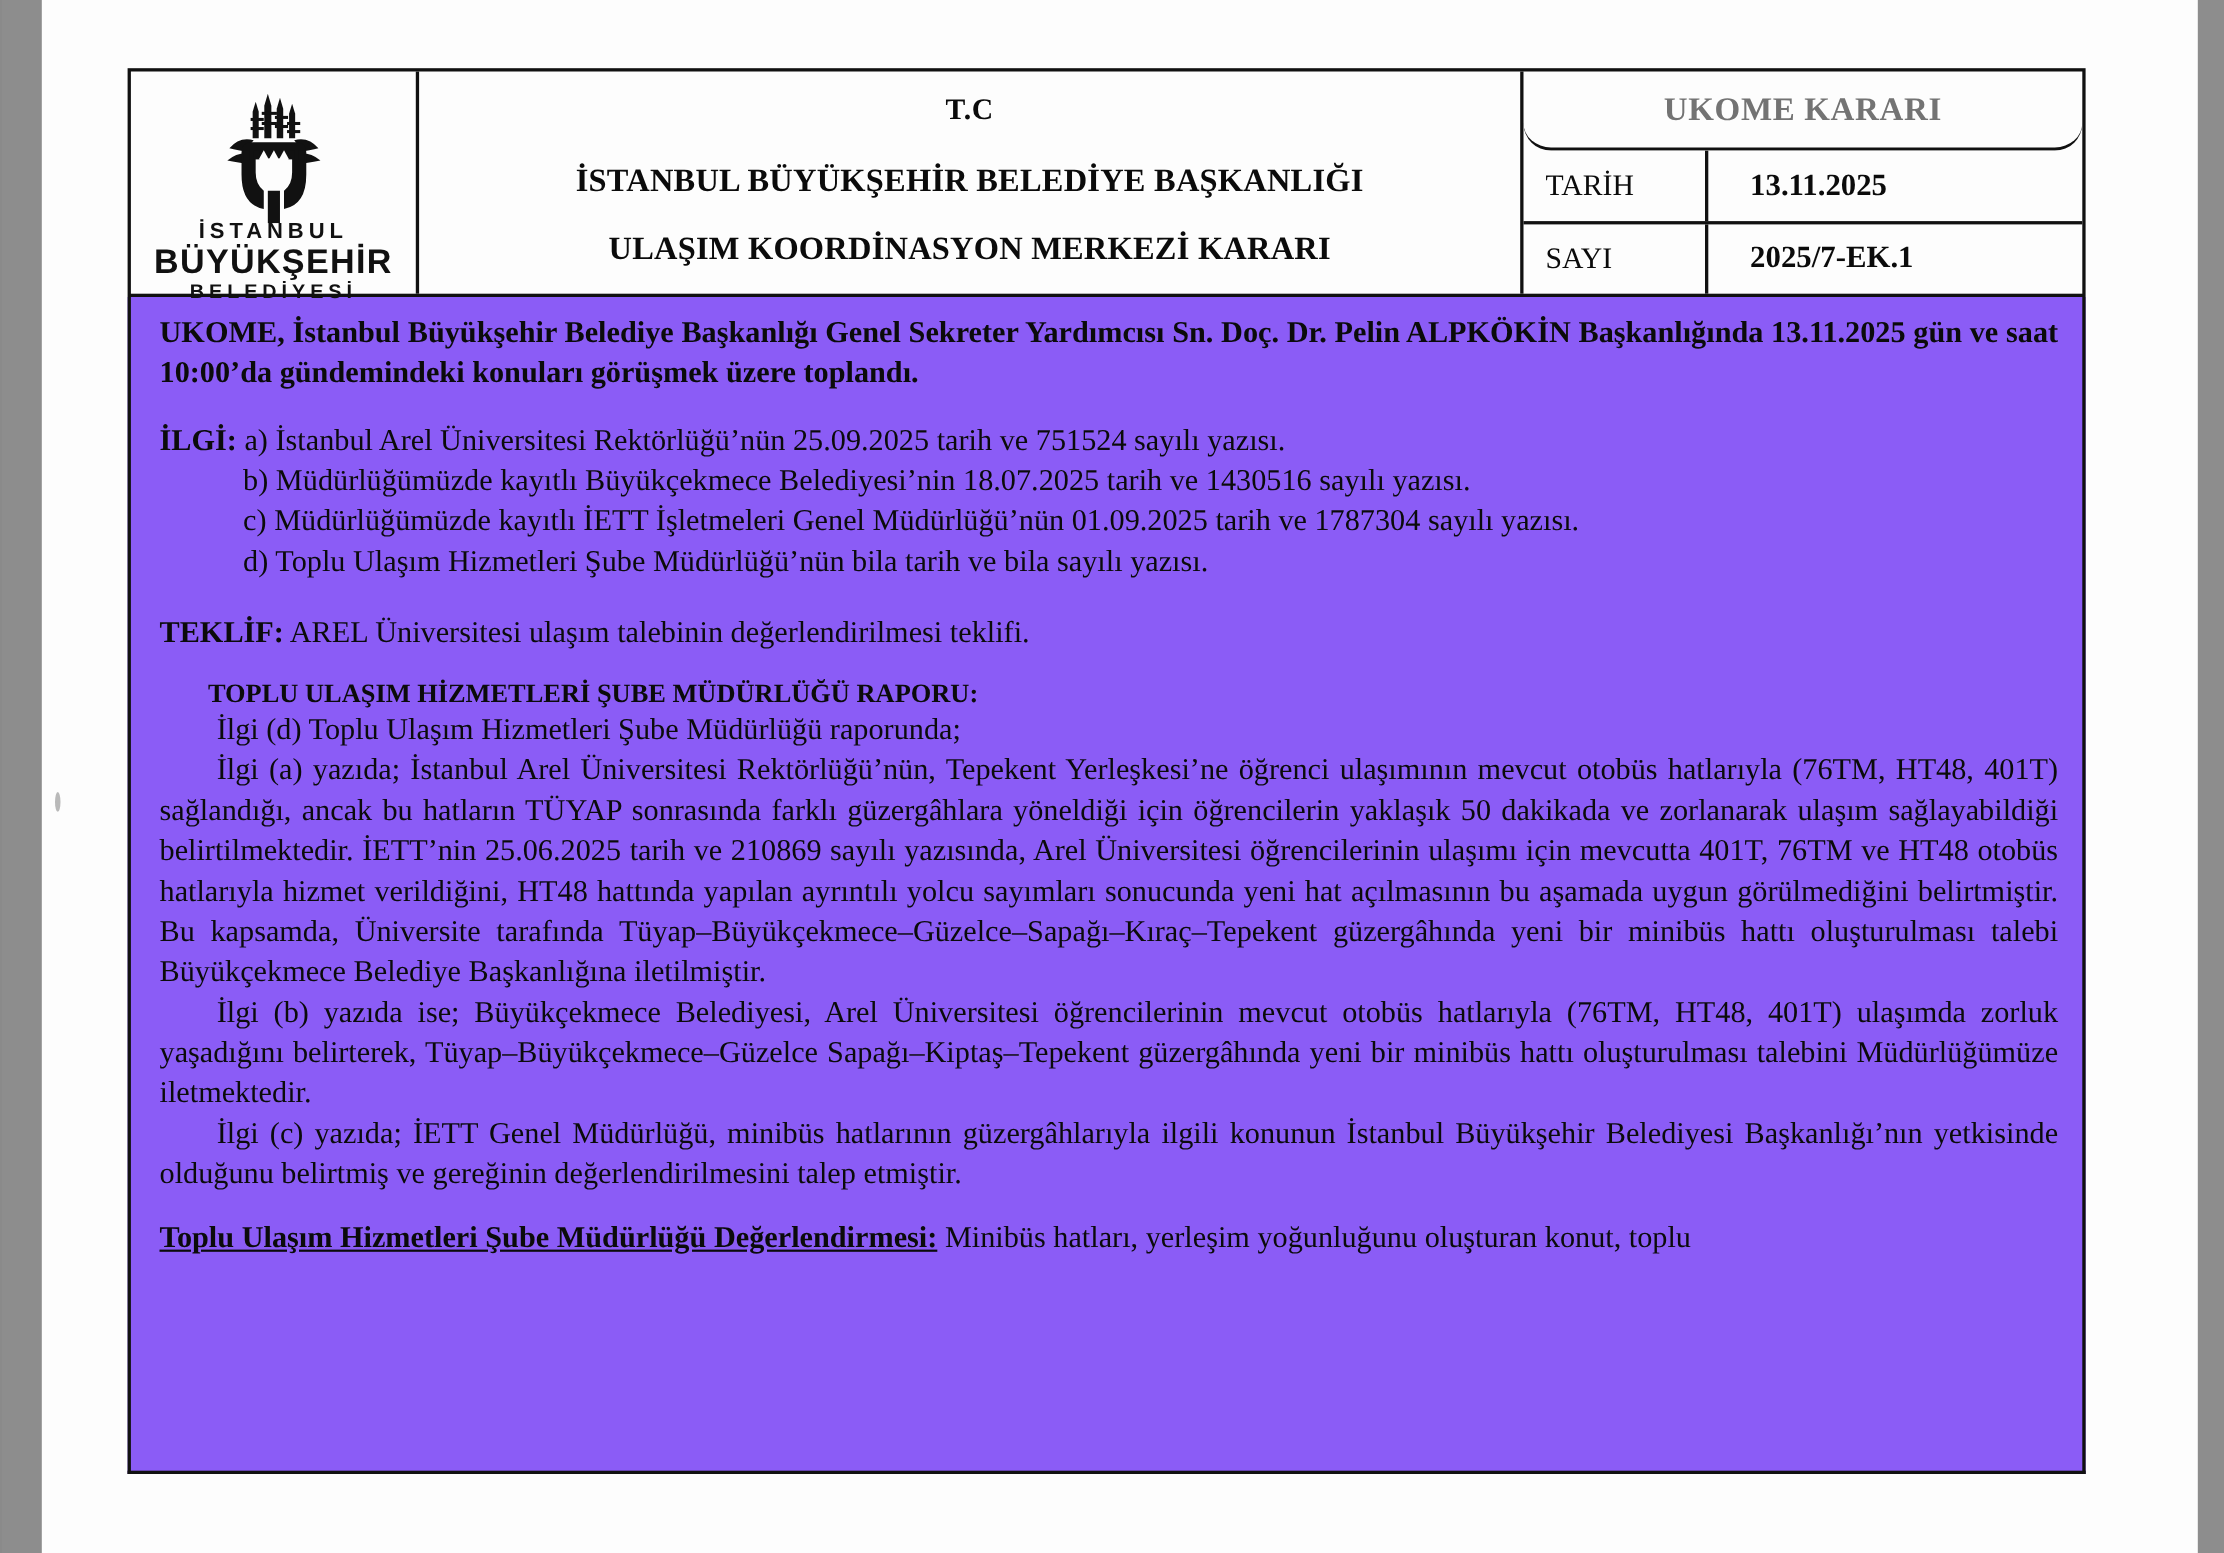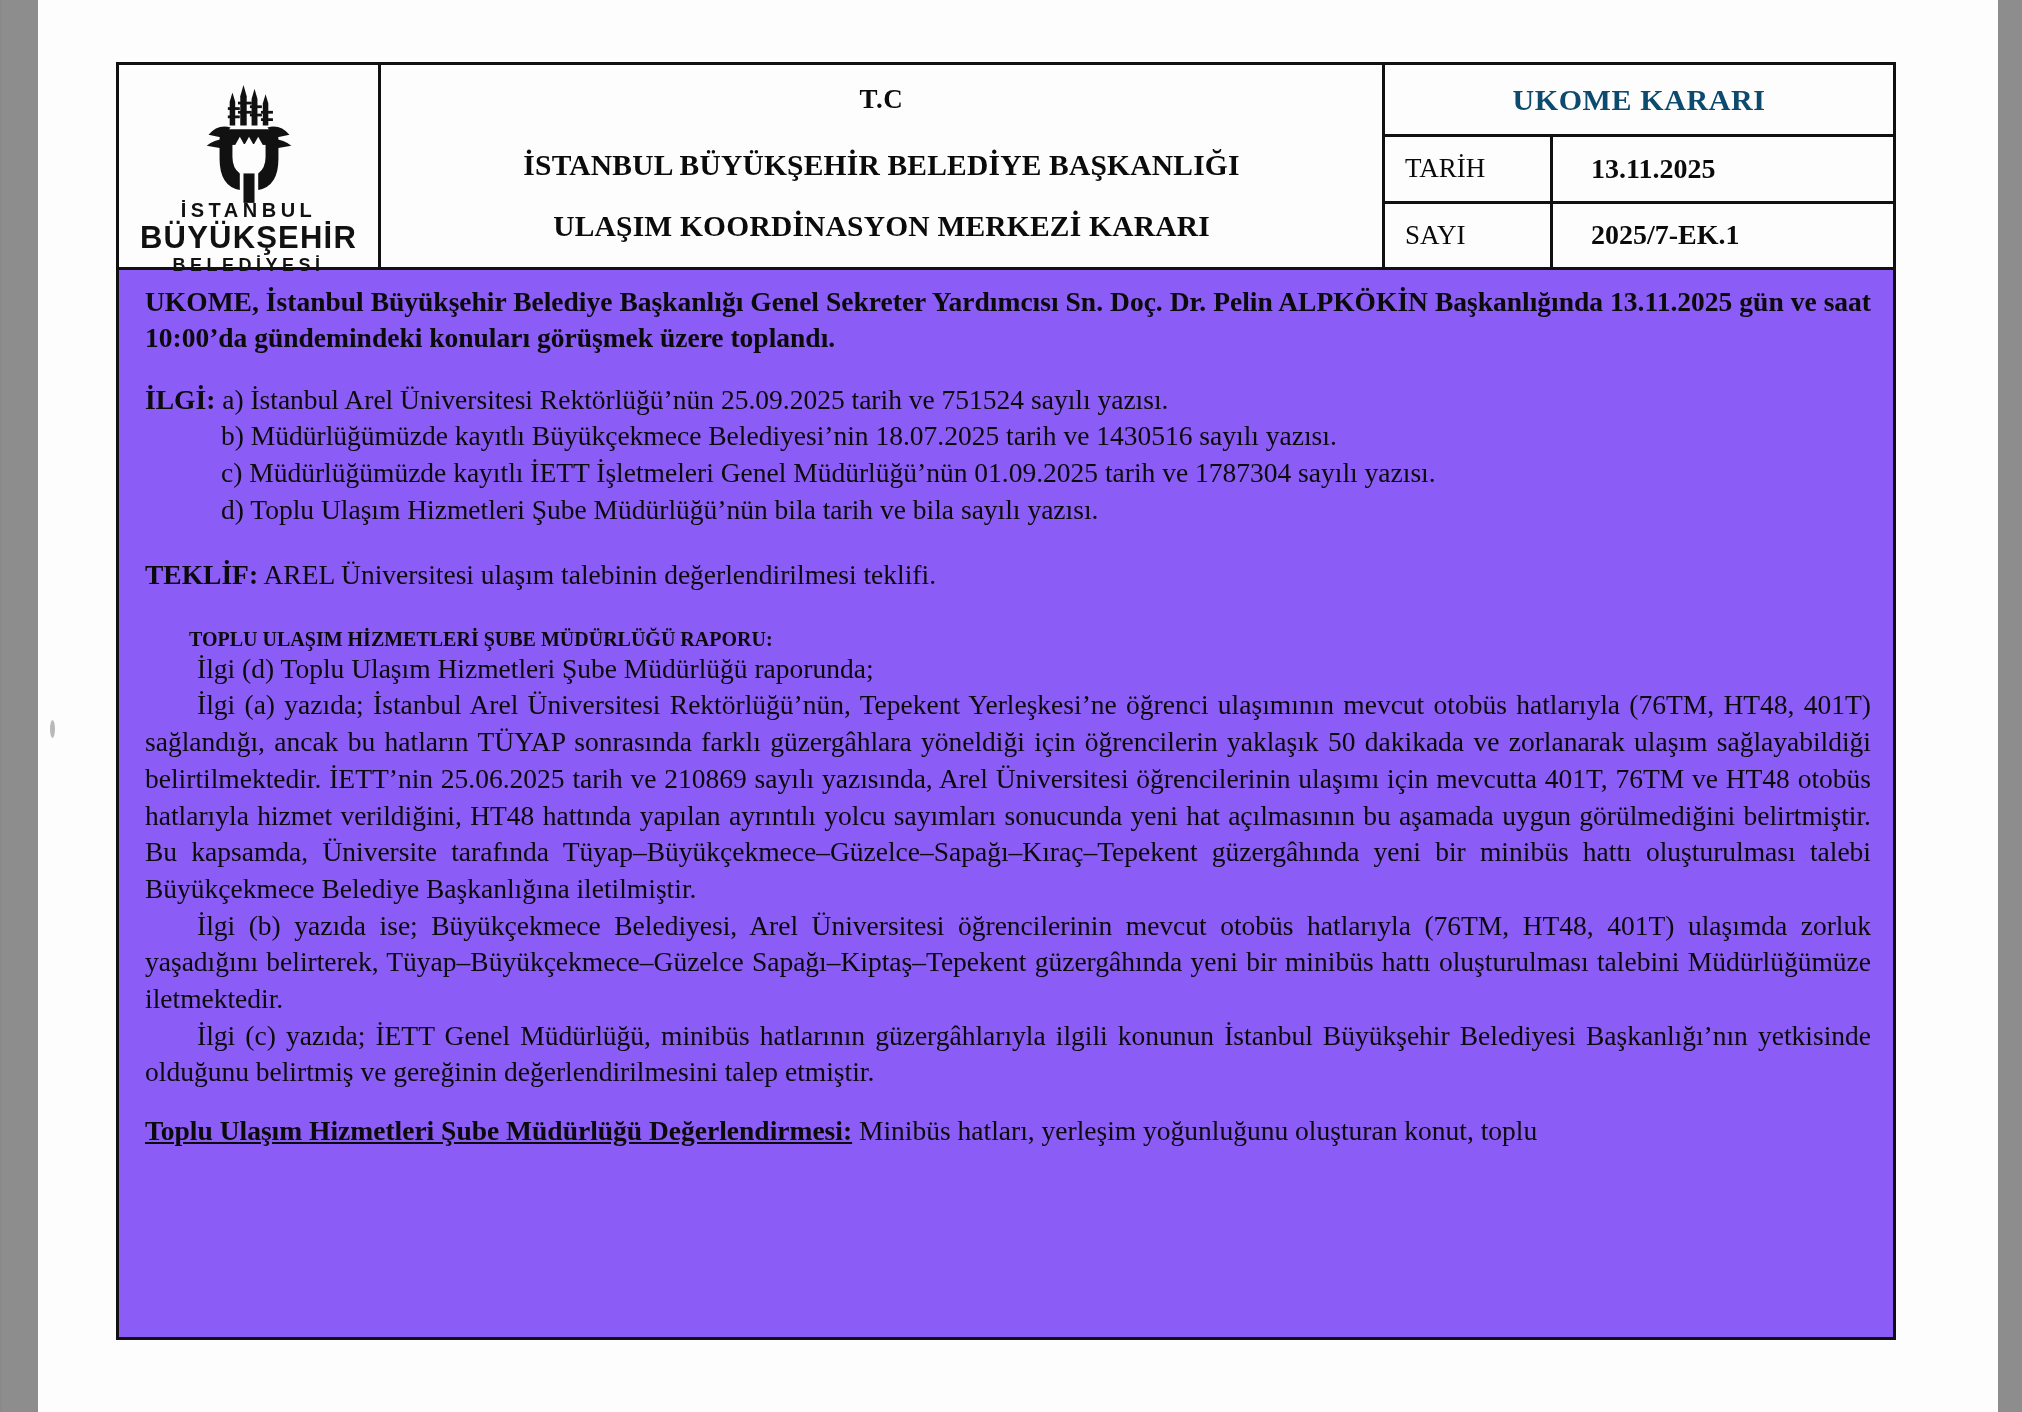--- a/index.html
+++ b/index.html
@@ -79,21 +79,21 @@
     font-weight:bold;font-size:29.5px;letter-spacing:.2px;color:#0b0b0b;white-space:nowrap;
   }
   .hdr-right{
     width:508px;
     box-sizing:border-box;
     display:flex;flex-direction:column;
   }
   .hr-title{
     height:72px;border-bottom:3px solid #111;box-sizing:border-box;
     display:flex;align-items:center;justify-content:center;
-    font-weight:bold;font-size:30px;letter-spacing:.6px;color:#0c4a6e;
+    font-weight:bold;font-size:30px;letter-spacing:.6px;color:#737373;border-radius:25px;
   }
   .hr-row{
     flex:1;display:flex;box-sizing:border-box;
   }
   .hr-row.top{border-bottom:3px solid #111;}
   .hr-key{
     width:168px;border-right:3px solid #111;box-sizing:border-box;
     display:flex;align-items:center;padding-left:20px;
     font-weight:normal;font-size:27px;color:#0b0b0b;
   }
@@ -120,21 +120,21 @@
   .ilgi{
     font-size:27.5px;line-height:1.34;color:#0b0b0b;
   }
   .ilgi b{font-weight:bold;}
   .ilgi .sub{display:block;padding-left:76px;}
   .teklif{
     font-size:27.5px;line-height:1.34;color:#0b0b0b;margin-top:28px;
   }
   .teklif b{font-weight:bold;}
   .rep-title{
-    font-weight:bold;font-size:20px;color:#0b0b0b;margin-top:34px;padding-left:44px;
+    font-weight:bold;font-size:24px;color:#0b0b0b;margin-top:24px;padding-left:44px;
   }
   .para{
     font-size:27.5px;line-height:1.335;color:#0b0b0b;text-align:justify;
     text-indent:52px;
   }
   .final{
     font-size:27.5px;line-height:1.335;color:#0b0b0b;text-align:justify;
     margin-top:22px;
   }
   .final u{text-decoration:underline;font-weight:bold;}

